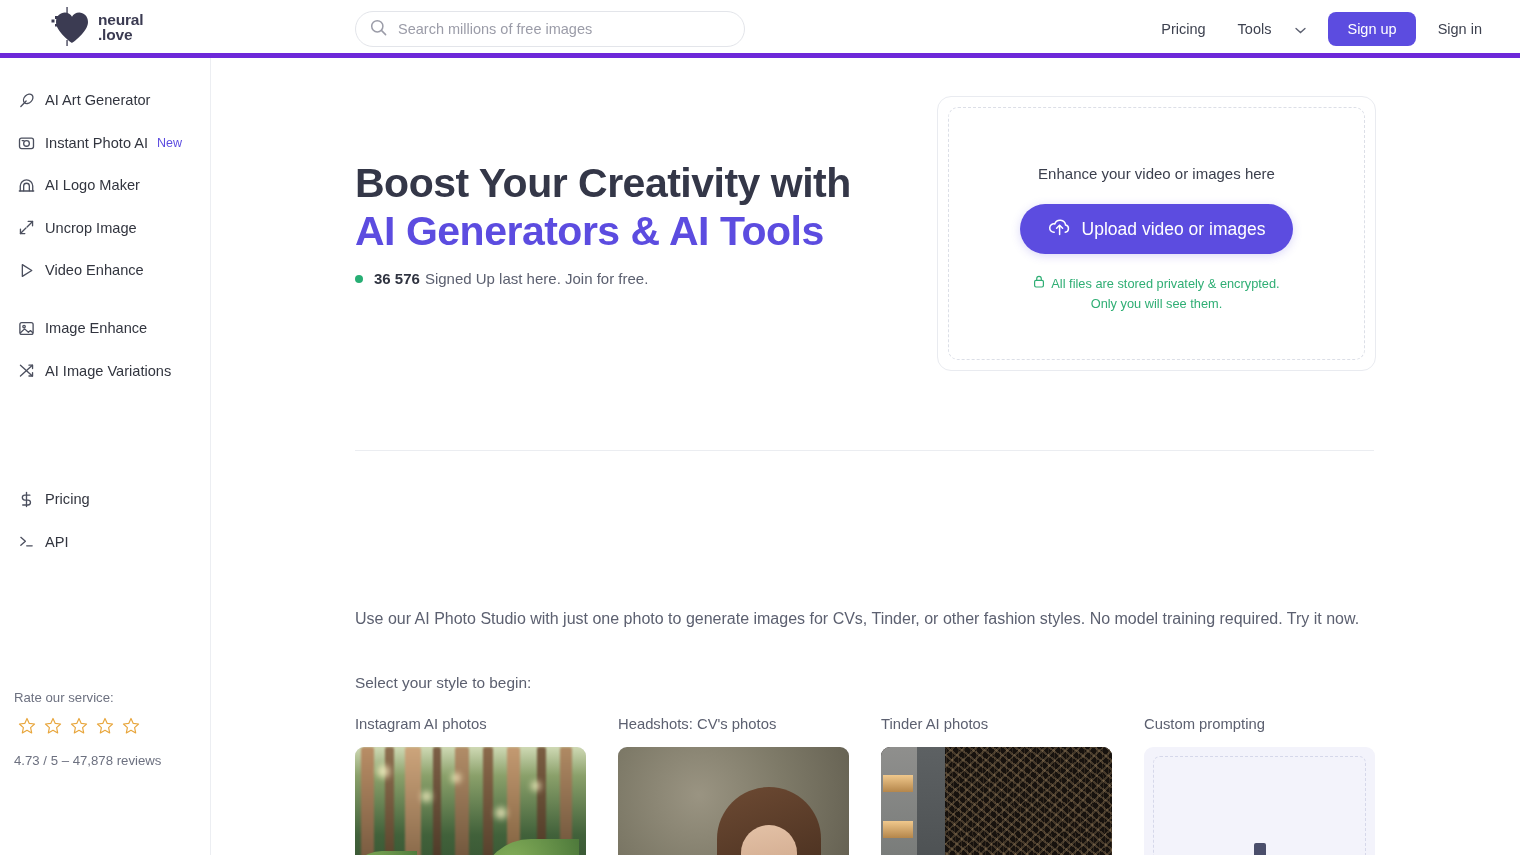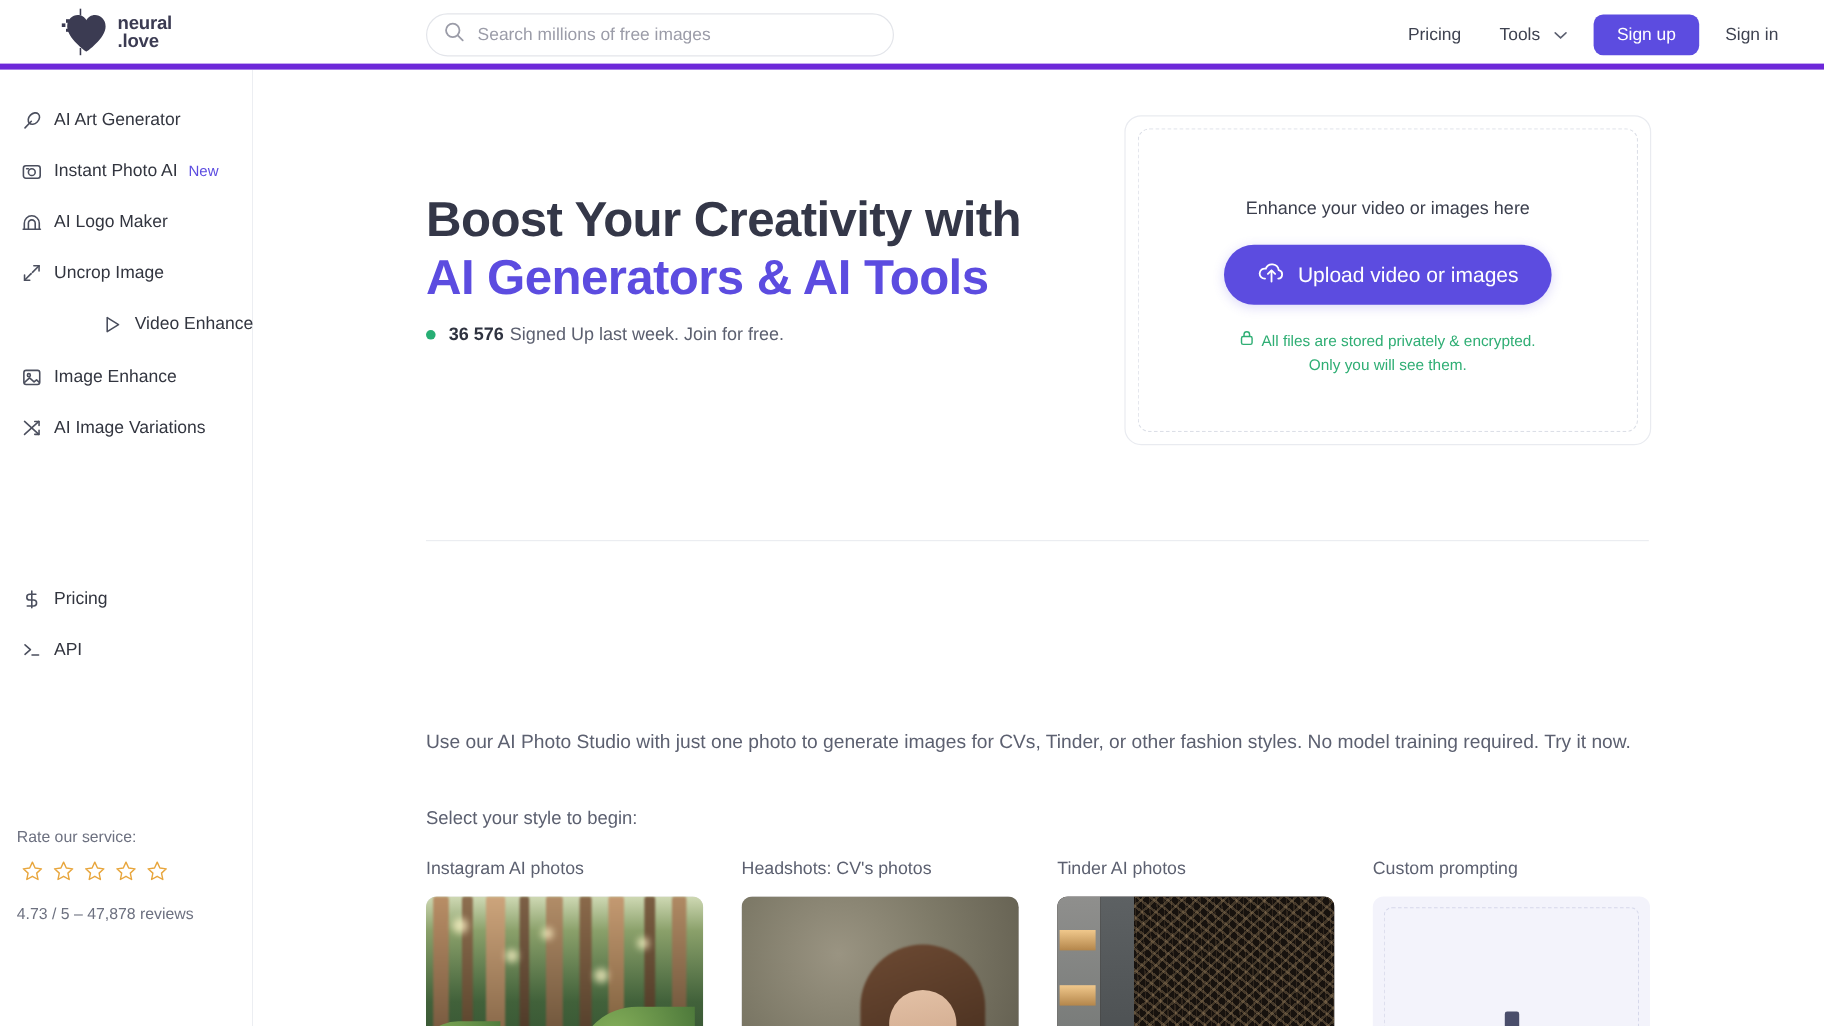--- a/index.html
+++ b/index.html
@@ -51,21 +51,21 @@
   .search-input::placeholder { color: #9b9ca8; }
 
   .nav-right {
     position: absolute; right: 22px; top: 0;
     height: 58px; display: flex; align-items: center; gap: 0;
   }
   .nav-link {
     font-size: 14.5px; color: #3e4250; padding: 0 16px;
     cursor: pointer; white-space: nowrap;
   }
-  .nav-tools { display: flex; align-items: flex-start; gap: 12px; padding: 0 12px 0 16px; cursor: pointer; font-size: 14.5px; color: #3e4250; }
+  .nav-tools { display: flex; align-items: flex-start; gap: 24px; padding: 0 12px 0 16px; cursor: pointer; font-size: 14.5px; color: #3e4250; }
   .btn-signup {
     background: #5c4ce0; color: #fff;
     font-size: 14.5px; font-weight: 400;
     border: none; border-radius: 8px;
     height: 34px; padding: 0 19px;
     margin: 0 6px 0 10px;
     cursor: pointer;
     font-family: "Liberation Sans", sans-serif;
   }
 
@@ -290,21 +290,21 @@
         <span class="side-icon">
           <svg width="17" height="17" viewBox="0 0 18 18">
             <path d="M15.4 2.6 L9.6 8.4" stroke="#4b4f5e" stroke-width="1.4" fill="none" stroke-linecap="round" stroke-linejoin="round"></path>
             <path d="M15.4 2.6 H10.8 M15.4 2.6 V7.2" stroke="#4b4f5e" stroke-width="1.4" fill="none" stroke-linecap="round" stroke-linejoin="round"></path>
             <path d="M2.6 15.4 L8.4 9.6" stroke="#4b4f5e" stroke-width="1.4" fill="none" stroke-linecap="round" stroke-linejoin="round"></path>
             <path d="M2.6 15.4 H7.2 M2.6 15.4 V10.8" stroke="#4b4f5e" stroke-width="1.4" fill="none" stroke-linecap="round" stroke-linejoin="round"></path>
           </svg>
         </span>
         <span class="side-label">Uncrop Image</span>
       </div>
-      <div class="side-item" style="margin-bottom: 16px; justify-content: flex-end;">
+      <div class="side-item" style="margin-bottom: 30px;">
         <span class="side-icon">
           <svg width="17" height="17" viewBox="0 0 18 18">
             <path d="M4.6 2.8 L14.6 9 L4.6 15.2 Z" stroke="#4b4f5e" stroke-width="1.4" fill="none" stroke-linecap="round" stroke-linejoin="round"></path>
           </svg>
         </span>
         <span class="side-label">Video Enhance</span>
       </div>
       <div class="side-item" style="margin-bottom: 14.6px;">
         <span class="side-icon">
           <svg width="17" height="17" viewBox="0 0 18 18">
@@ -376,21 +376,21 @@
 <div class="main">
 
   <h1 class="hero-title">
     <span>Boost Your Creativity with</span>
     <span class="accent">AI Generators &amp; AI Tools</span>
   </h1>
 
   <div class="hero-sub">
     <span class="dot-green"></span>
     <b>36 576</b>
-    <span>Signed Up last week. Join for free.</span>
+    <span>Signed Up last here. Join for free.</span>
   </div>
 
   <div class="upload-card">
     <div class="upload-inner">
       <div class="upload-head">Enhance your video or images here</div>
       <button class="btn-upload">
         <span>
           <svg width="23" height="20" viewBox="0 0 23 20" fill="none">
             <path d="M6.2 15.2 A4.2 4.2 0 1 1 6.8 6.9 A5.6 5.6 0 0 1 17.6 8.1 A3.6 3.6 0 0 1 17.2 15.2" stroke="#fff" stroke-width="1.5" stroke-linecap="round" fill="none"></path>
             <line x1="11.6" y1="17.6" x2="11.6" y2="8.6" stroke="#fff" stroke-width="1.5" stroke-linecap="round"></line>

